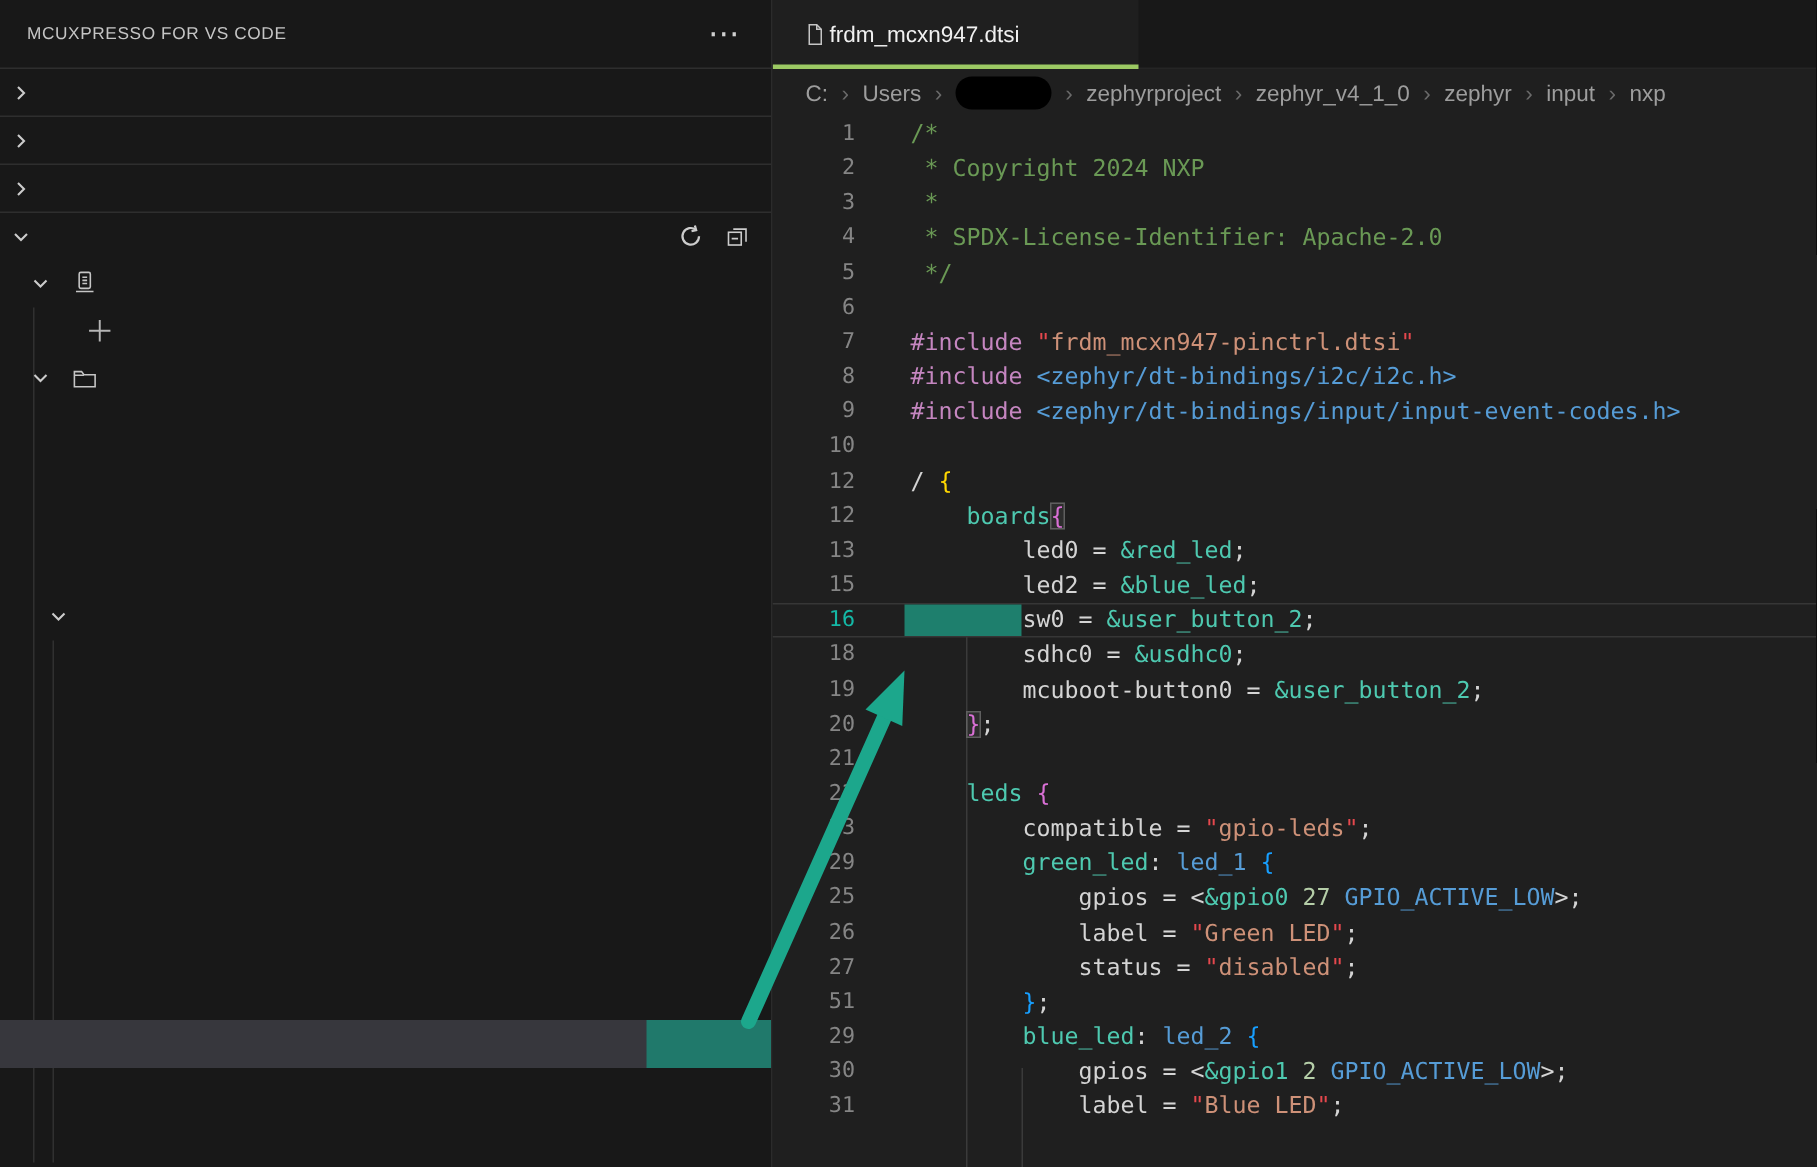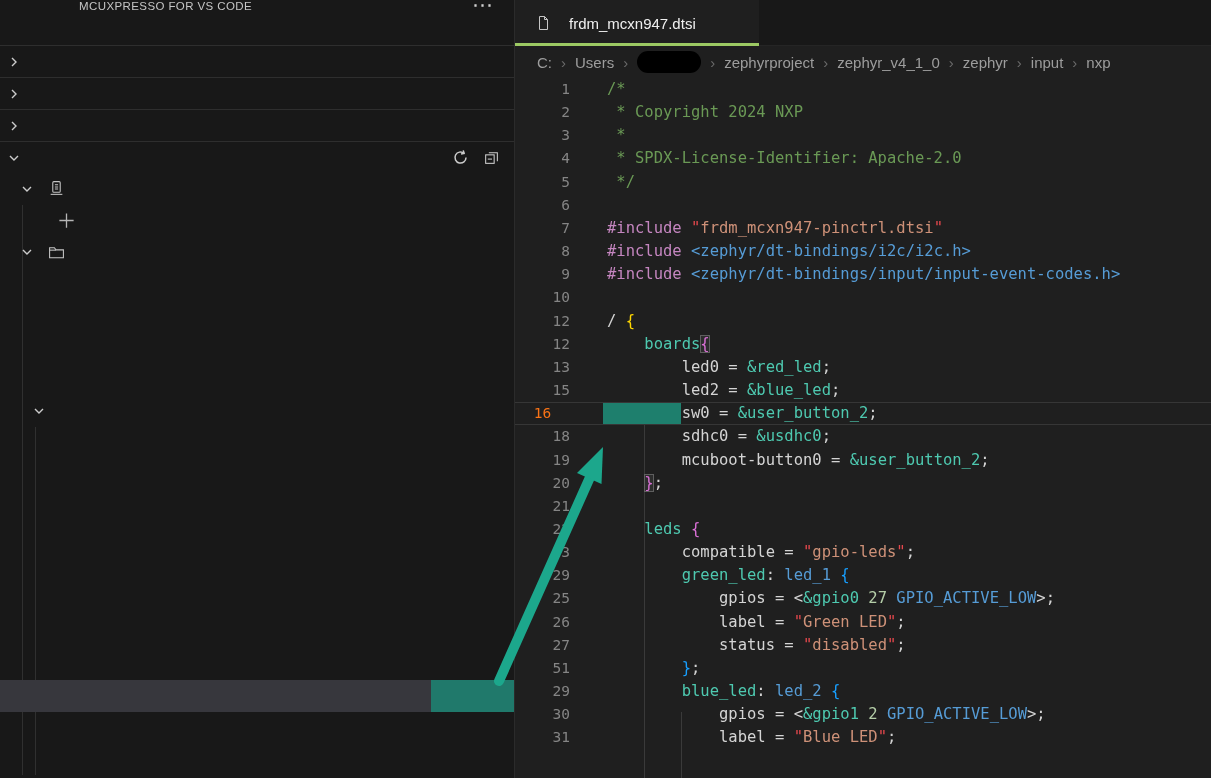--- a/index.html
+++ b/index.html
@@ -8,21 +8,21 @@
     position:relative; width:1211px; height:778px; overflow:hidden;
     background:#1f1f1f; display:flex;
     font-family:"Liberation Sans", sans-serif;
     -webkit-font-smoothing:antialiased;
   }
   
   .sidebar{
     position:relative; flex:0 0 515px; width:515px; background:#181818;
     border-right:1px solid #2b2b2b; overflow:hidden; z-index:1;
   }
-  .sb-title-row{ height:45px; display:flex; padding:0 20px 0 36px;margin-left:43px; }
+  .sb-title-row{ height:45px; display:flex; align-items:center; padding:0 20px 0 18px; }
   .sb-title{ font-size:11.5px; color:#c5c5c5; letter-spacing:.4px; flex:1; }
   .sb-more{ color:#d0d0d0; font-size:21px; line-height:10px; cursor:pointer; letter-spacing:1px; }
   .section-header{
     height:32px; border-top:1px solid #2e2e2e; display:flex; align-items:center;
     padding:0 14px 0 5px; color:#cccccc; font-weight:bold; font-size:11.5px; letter-spacing:.2px;
     cursor:pointer;
   }
   .section-header .chev{ color:#cccccc; display:inline-flex; width:18px; justify-content:center; margin-right:3px; }
   .section-header .hdr-label{ flex:1; }
   .hdr-actions{ display:flex; gap:14px; color:#cccccc; }
@@ -50,21 +50,21 @@
   .trow.selected .key, .trow.selected .val{ color:#74a85c; }
   .sel-block{
     position:absolute; right:0; top:0; bottom:0; width:83px; background:#20796b;
   }
   .iguide{ position:absolute; width:1px; background:#303030; z-index:0; }
   
   .editor{ position:relative; flex:1; min-width:0; background:#1f1f1f; display:flex; flex-direction:column; }
   .tabbar{ height:46px; background:#181818; border-bottom:1px solid #252525; display:flex; }
   .tab{
     position:relative; width:244px; height:46px; background:#1f1f1f;
-    display:flex; align-items:center; gap:18px; padding-left:20px; cursor:pointer;
+    display:flex; align-items:center; gap:2px; padding-left:20px; cursor:pointer;
   }
   .tab .tab-label{ color:#f0f0f0; font-size:15px; }
   .tab .ficon{ display:inline-flex; color:#c5c5c5; }
   .tab::after{ content:""; position:absolute; left:0; right:0; bottom:0; height:3px; background:#9cc963; }
   .breadcrumbs{
     height:32px; display:flex; align-items:center; padding-left:22px; gap:9px;
     color:#9d9d9d; font-size:15px; white-space:nowrap; overflow:hidden;
   }
   .bc-item{ cursor:pointer; }
   .bc-sep{ color:#6a6a6a; font-size:15px; }
@@ -74,21 +74,21 @@
     position:relative; flex:1; overflow:hidden;
     font-family:"DejaVu Sans Mono", monospace; font-size:15.5px;
   }
   .cline{ position:relative; height:23.17px; line-height:23.17px; white-space:pre; z-index:1;}
   .cline .ln{
     display:inline-block; width:55px; text-align:right; color:#858585;
     font-size:14.5px; vertical-align:top;
   }
   .cline .ct{ margin-left:37px; }
   .cline.current{ border-top:1px solid #363636; border-bottom:1px solid #363636; line-height:21.1px; }
-  .cline.current .ln{ color:#f97316;text-align:center; }
+  .cline.current .ln{ color:#14b8a6; }
   .hl16{ position:absolute; left:88px; top:0; bottom:0; width:78px; background:#1e7f6d; z-index:-1; }
   .cguide{ position:absolute; width:1px; background:#3a3a3a; z-index:0; }
   .cm{color:#6a9955} .kw{color:#c586c0} .str{color:#ce9178} .q{color:#e5484d}
   .inc{color:#569cd6} .pl{color:#d4d4d4} .node{color:#4ec9b0} .ref{color:#4ec9b0}
   .num{color:#b5cea8} .def{color:#569cd6}
   .b1{color:#ffd700} .b2{color:#da70d6} .b3{color:#179fff}
   .bm{ outline:1px solid #5f5f5f; outline-offset:-1px; background:rgba(110,110,110,.18); }
   
   .overlay{ position:absolute; inset:0; z-index:40; pointer-events:none; }
 </style>

